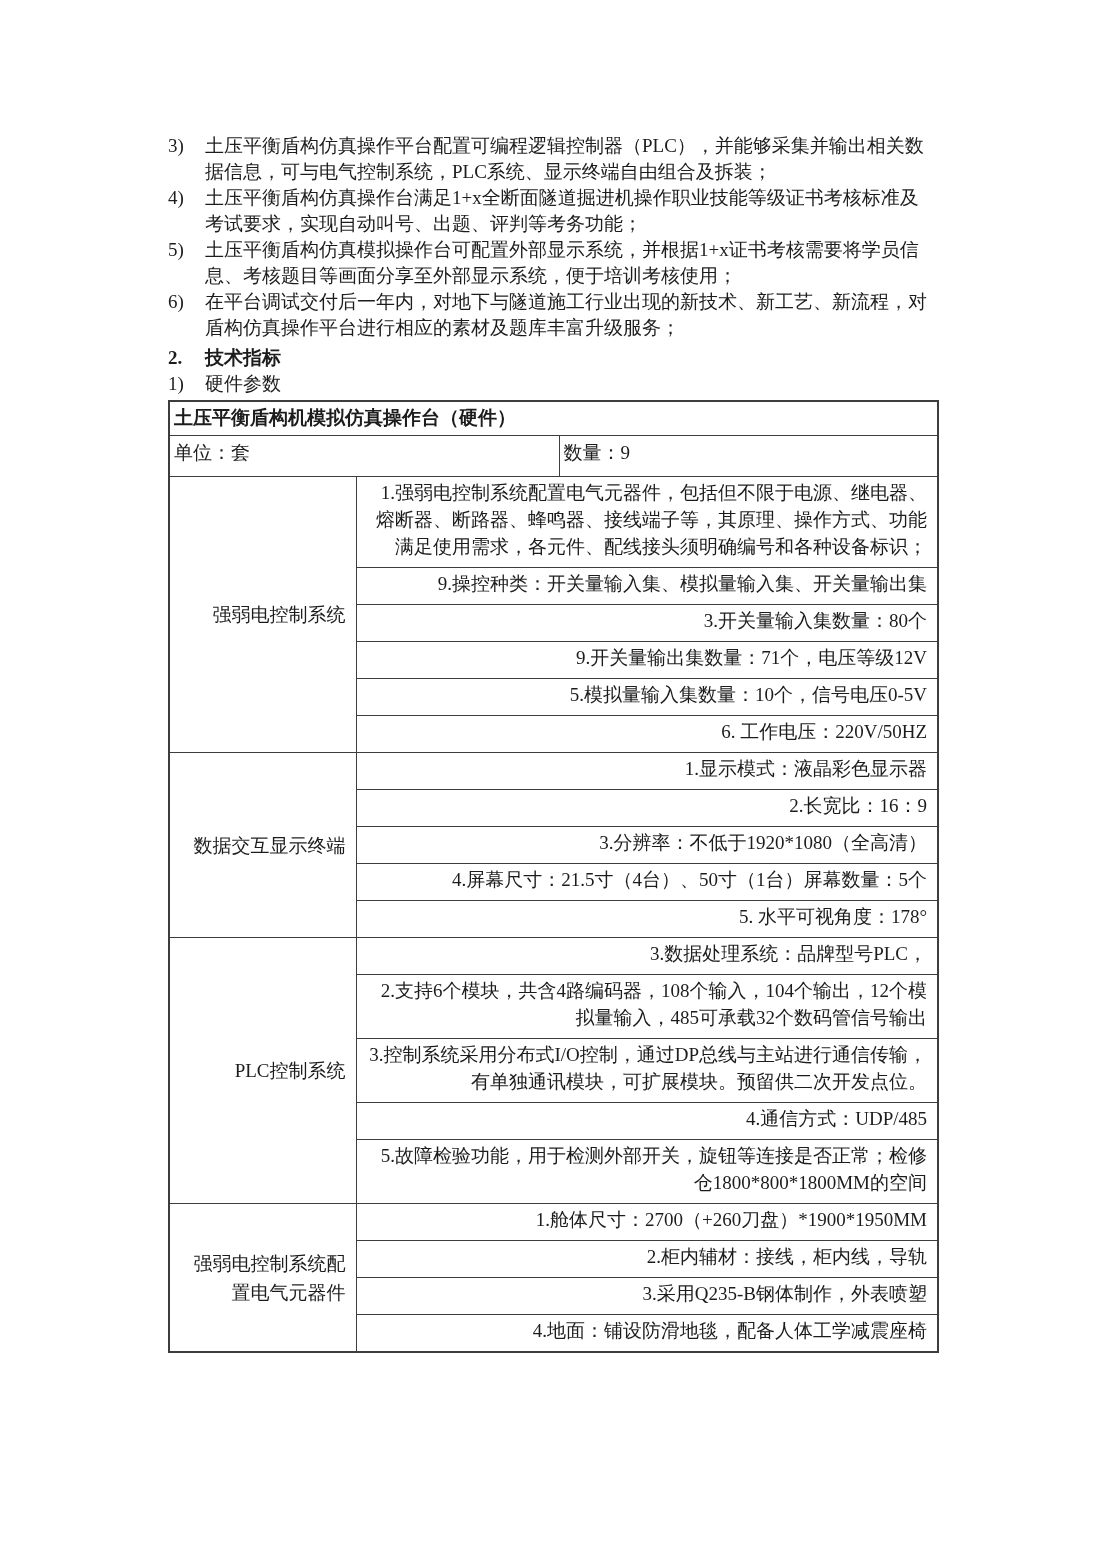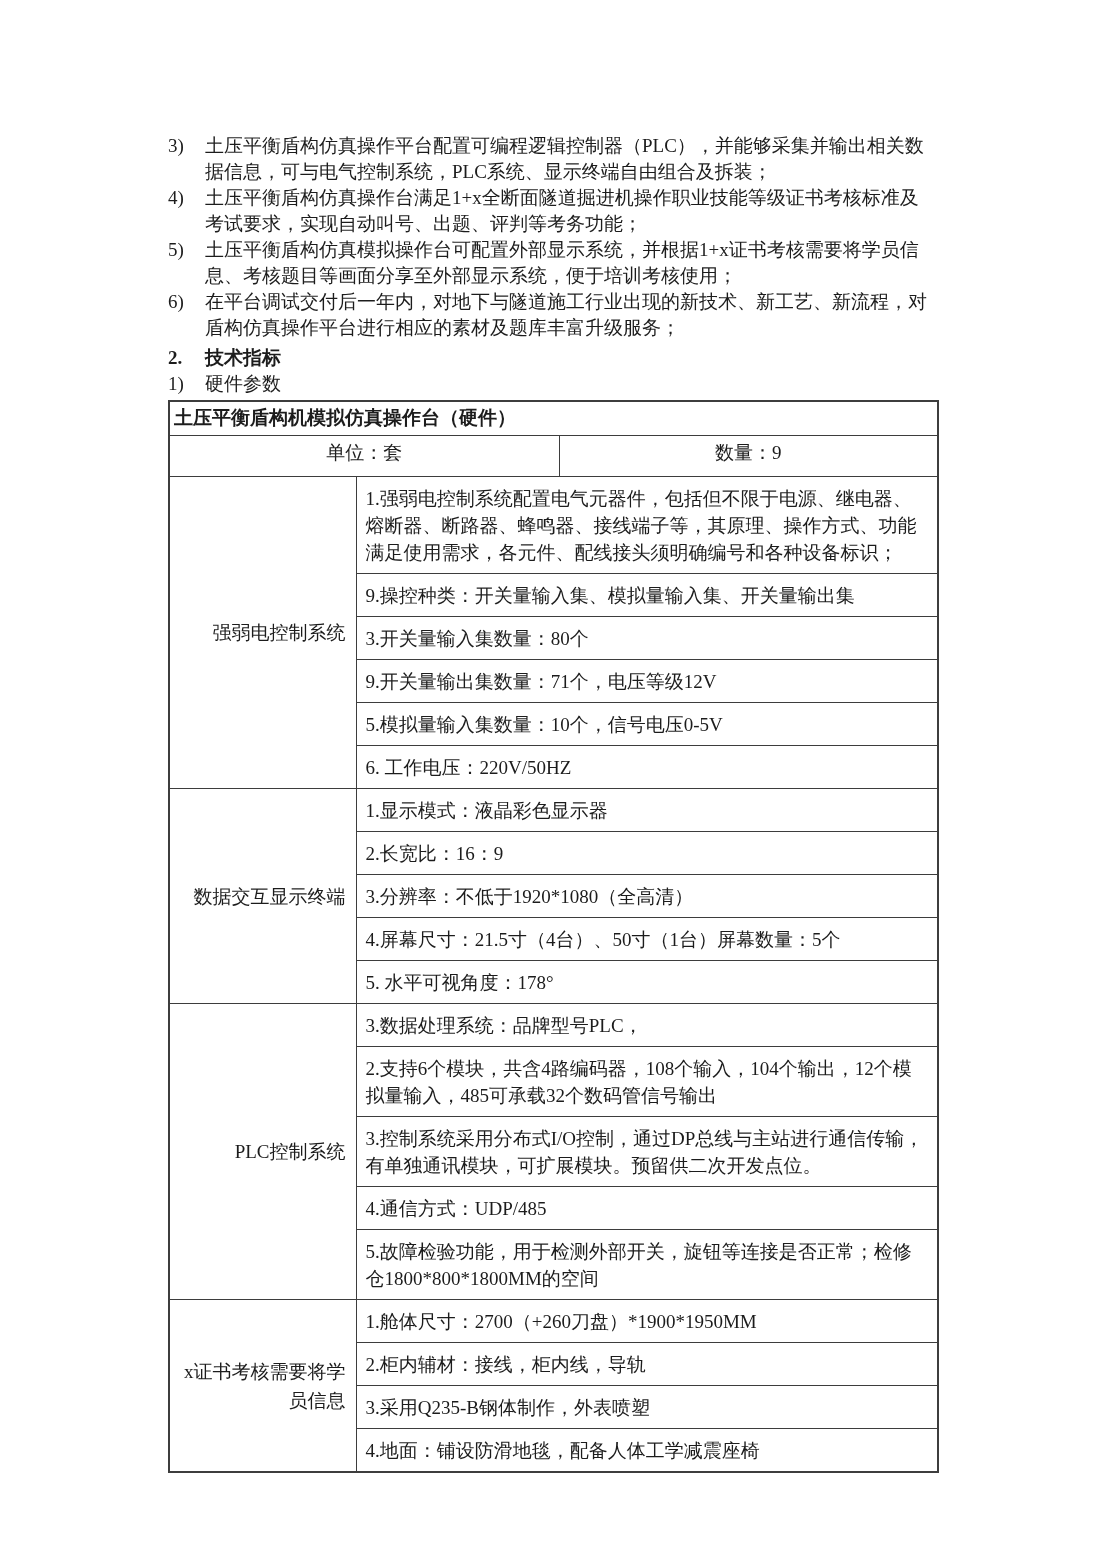--- a/index.html
+++ b/index.html
@@ -25,27 +25,27 @@
     border-collapse:collapse;width:769px;margin-top:3px;table-layout:fixed;
     border:2px solid #3d3d3d;
   }
   table.spec-table td{
     border:1.5px solid #3d3d3d;font-size:19px;color:#1c1c1c;
   }
   td.title-cell{
     font-weight:bold;line-height:27px;padding:2px 4px 4px 4px;
   }
   td.meta-cell{
-    text-align:center;line-height:27px;padding:3px 4px 10px 4px;font-family:Liberation Serif, serif;
+    text-align:left;line-height:27px;padding:3px 4px 10px 4px;font-family:Liberation Serif, serif;
   }
   td.cat-cell{
     text-align:right;vertical-align:middle;line-height:29px;padding:4px 10px;
   }
   td.spec-cell{
-    vertical-align:top;line-height:27px;padding:8px 10px 7px 9px;
+    vertical-align:top;line-height:27px;padding:2px 10px 7px 9px;text-align:right;
   }
 </style>
 </head>
 <body>
 
 <div class="page">
   <div class="content">
 
     <div id="numbered-list">
         <div class="list-item">
@@ -135,21 +135,21 @@
           <tr>
             <td colspan="2" class="spec-cell">3.控制系统采用分布式I/O控制，通过DP总线与主站进行通信传输，有单独通讯模块，可扩展模块。预留供二次开发点位。</td>
           </tr>
           <tr>
             <td colspan="2" class="spec-cell">4.通信方式：UDP/485</td>
           </tr>
           <tr>
             <td colspan="2" class="spec-cell">5.故障检验功能，用于检测外部开关，旋钮等连接是否正常；检修仓1800*800*1800MM的空间</td>
           </tr>
           <tr>
-            <td rowspan="4" class="cat-cell">x证书考核需要将学员信息</td>
+            <td rowspan="4" class="cat-cell">强弱电控制系统配置电气元器件</td>
             <td colspan="2" class="spec-cell">1.舱体尺寸：2700（+260刀盘）*1900*1950MM</td>
           </tr>
           <tr>
             <td colspan="2" class="spec-cell">2.柜内辅材：接线，柜内线，导轨</td>
           </tr>
           <tr>
             <td colspan="2" class="spec-cell">3.采用Q235-B钢体制作，外表喷塑</td>
           </tr>
           <tr>
             <td colspan="2" class="spec-cell">4.地面：铺设防滑地毯，配备人体工学减震座椅</td>

